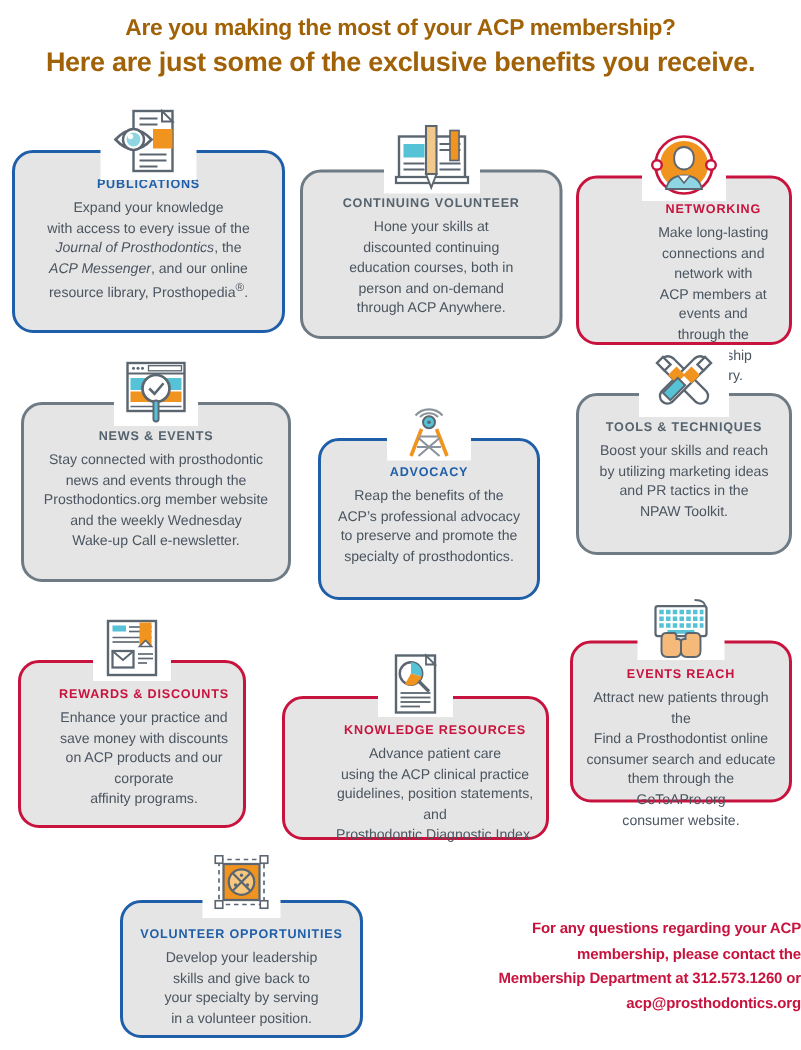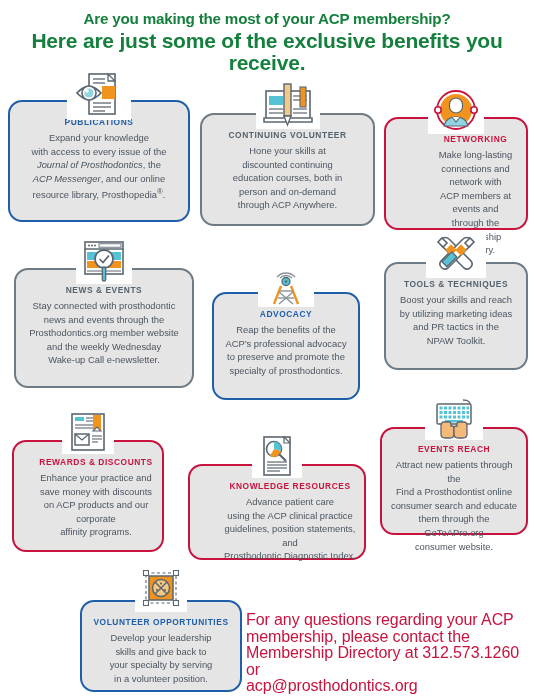--- a/index.html
+++ b/index.html
@@ -8,27 +8,27 @@
     background: #ffffff;
     font-family: "Liberation Sans", sans-serif;
     overflow: hidden;
   }
   #page { position: relative; width: 534px; height: 700px; }
 
   
   .header {
     position: absolute; top: 8px; left: 0; width: 534px;
     text-align: center;
-    color: #15803d;
+    color: #a16207;
     font-weight: bold;
     font-size: 15.2px;
     line-height: 22px;
     letter-spacing: -0.2px;
   }
-  .header .line2 { font-size: 21px; }
+  .header .line2 { font-size: 18px; }
 
   
   .card {
     position: absolute;
     border-radius: 14px;
     background: #e5e5e5;
     border: 2.5px solid #6E7B85;
     text-align: center;
     padding: 14px 8px 8px 8px;
   }
@@ -62,23 +62,23 @@
     background: #ffffff;
     padding: 0 4px;
     line-height: 0;
   }
   .icon-wrap svg { display: block; }
 
   
   .contact {
     position: absolute;
     color: #C8133E;
-    font-weight: normal;
-    text-align: left;
-    font-size: 16px;
+    font-weight: bold;
+    text-align: right;
+    font-size: 10px;
     line-height: 16.5px;
     letter-spacing: -0.1px;
   }
 </style>
 </head>
 <body>
 
 <div id="page">
 
   <div class="header">
@@ -301,17 +301,17 @@
         <circle cx="26" cy="20" r="1.1" fill="#5B6670"></circle>
       </svg>
     </div>
     <div class="card-title">VOLUNTEER OPPORTUNITIES</div>
     <div class="card-body">Develop your leadership<br>skills and give back to<br>your specialty by serving<br>in a volunteer position.</div>
   </div>
 
   <div class="contact" style="left:246px; top:612px; width:288px;">
     <div>For any questions regarding your ACP</div>
     <div>membership, please contact the</div>
-    <div>Membership Directory at 312.573.1260 or</div>
+    <div>Membership Department at 312.573.1260 or</div>
     <div>acp@prosthodontics.org</div>
   </div>
 
 </div>
 
 </body></html>

